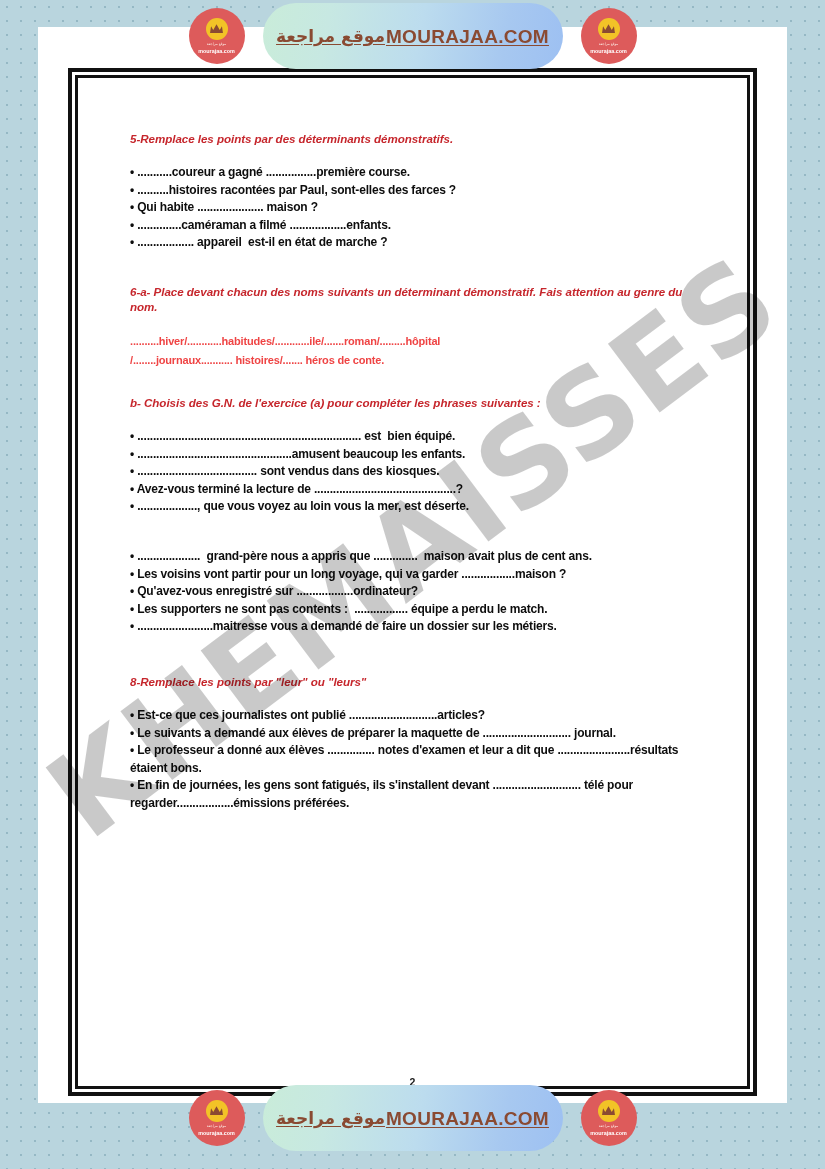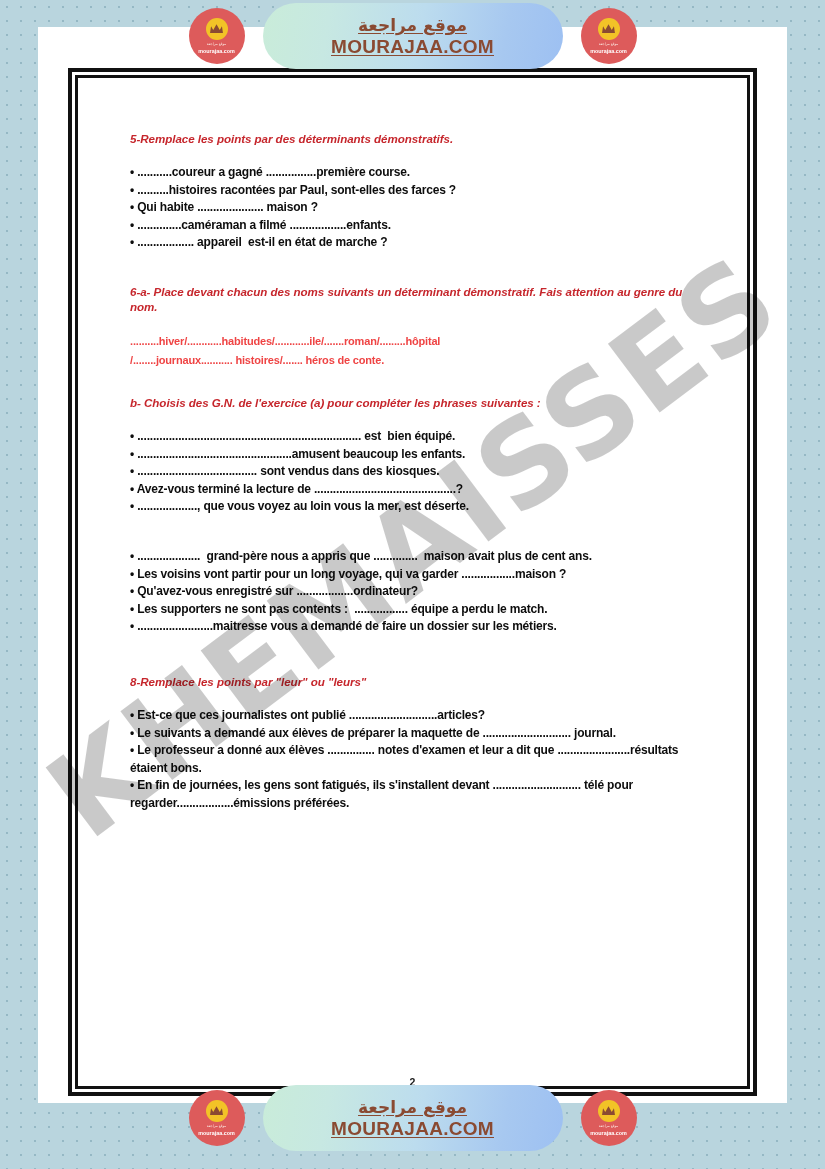--- a/index.html
+++ b/index.html
@@ -140,21 +140,20 @@
     width: 300px;
     height: 66px;
     border-radius: 33px;
     background: linear-gradient(100deg,
                 #c9ecd9 0%,
                 #c7e8e2 22%,
                 #bcdcee 52%,
                 #a7c8f0 80%,
                 #9dc0f2 100%);
     display: flex;
-    flex-direction: column;
     align-items: center;
     justify-content: center;
     gap: 1px;
   }
 
   .banner-arabic {
     font-family: "DejaVu Sans", sans-serif;
     font-size: 17px;
     font-weight: bold;
     color: #8a4a32;

